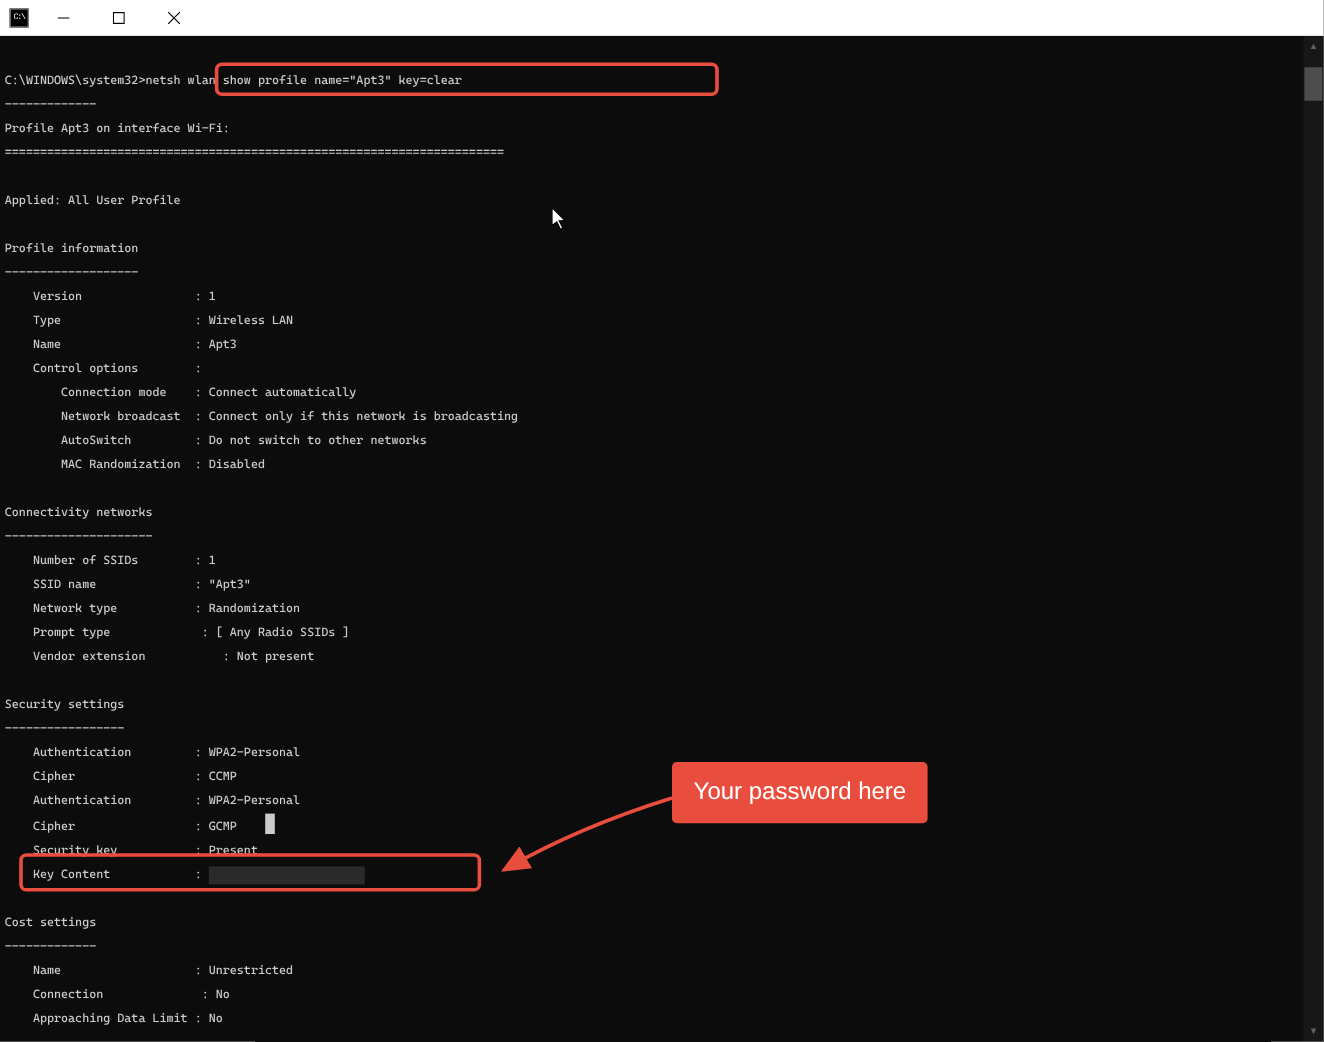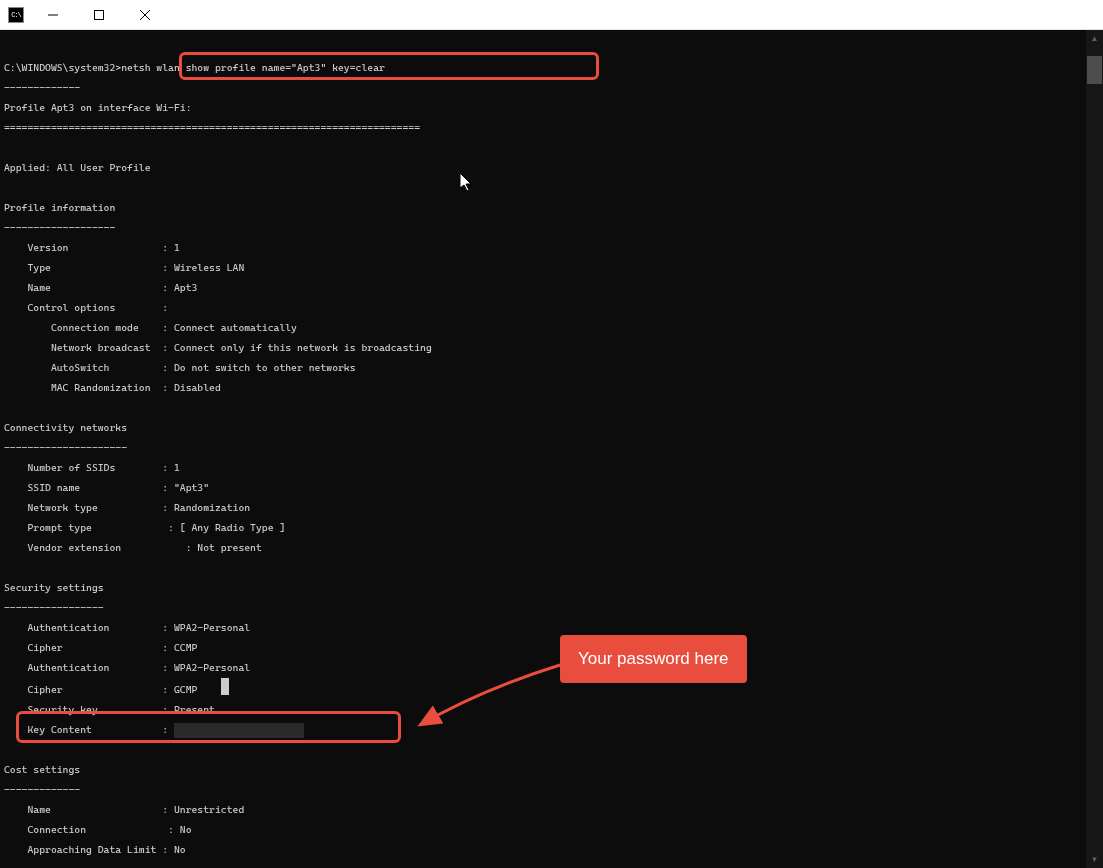--- a/index.html
+++ b/index.html
@@ -96,21 +96,21 @@
       position: absolute;
       border: 3px solid #e84d3e;
       border-radius: 6px;
       pointer-events: none;
     }
     .callout-box {
       position: absolute;
       background: #e84d3e;
       color: #fff;
       font-family: Arial, sans-serif;
-      font-size: 17px;
+      font-size: 20px;
       padding: 14px 18px;
       border-radius: 4px;
       pointer-events: none;
     }
     .arrow-svg {
       position: absolute;
       pointer-events: none;
       overflow: visible;
     }
     .pass-redact {
@@ -168,21 +168,21 @@
         <span>Connection mode</span>    : <span>Connect automatically</span>
         <span>Network broadcast</span>  : <span>Connect only if this network is broadcasting</span>
         <span>AutoSwitch</span>         : <span>Do not switch to other networks</span>
         <span>MAC Randomization</span>  : <span>Disabled</span>
 
 <span>Connectivity networks</span>
 <span>---------------------</span>
     <span>Number of SSIDs</span>        : <span>1</span>
     <span>SSID name</span>              : <span>"Apt3"</span>
     <span>Network type</span>           : <span>Randomization</span>
-    <span>Prompt type</span>             : <span>[ Any Radio Type ]</span>
+    <span>Prompt type</span>             : <span>[ Any Radio SSIDs ]</span>
     <span>Vendor extension</span>           : <span>Not present</span>
 
 <span>Security settings</span>
 <span>-----------------</span>
     <span>Authentication</span>         : <span>WPA2-Personal</span>
     <span>Cipher</span>                 : <span>CCMP</span>
     <span>Authentication</span>         : <span>WPA2-Personal</span>
     <span>Cipher</span>                 : <span>GCMP</span>    <span class="cursor-block"></span>
     <span>Security key</span>           : <span>Present</span>
     <span>Key Content</span>            : <span class="pass-redact"></span>

